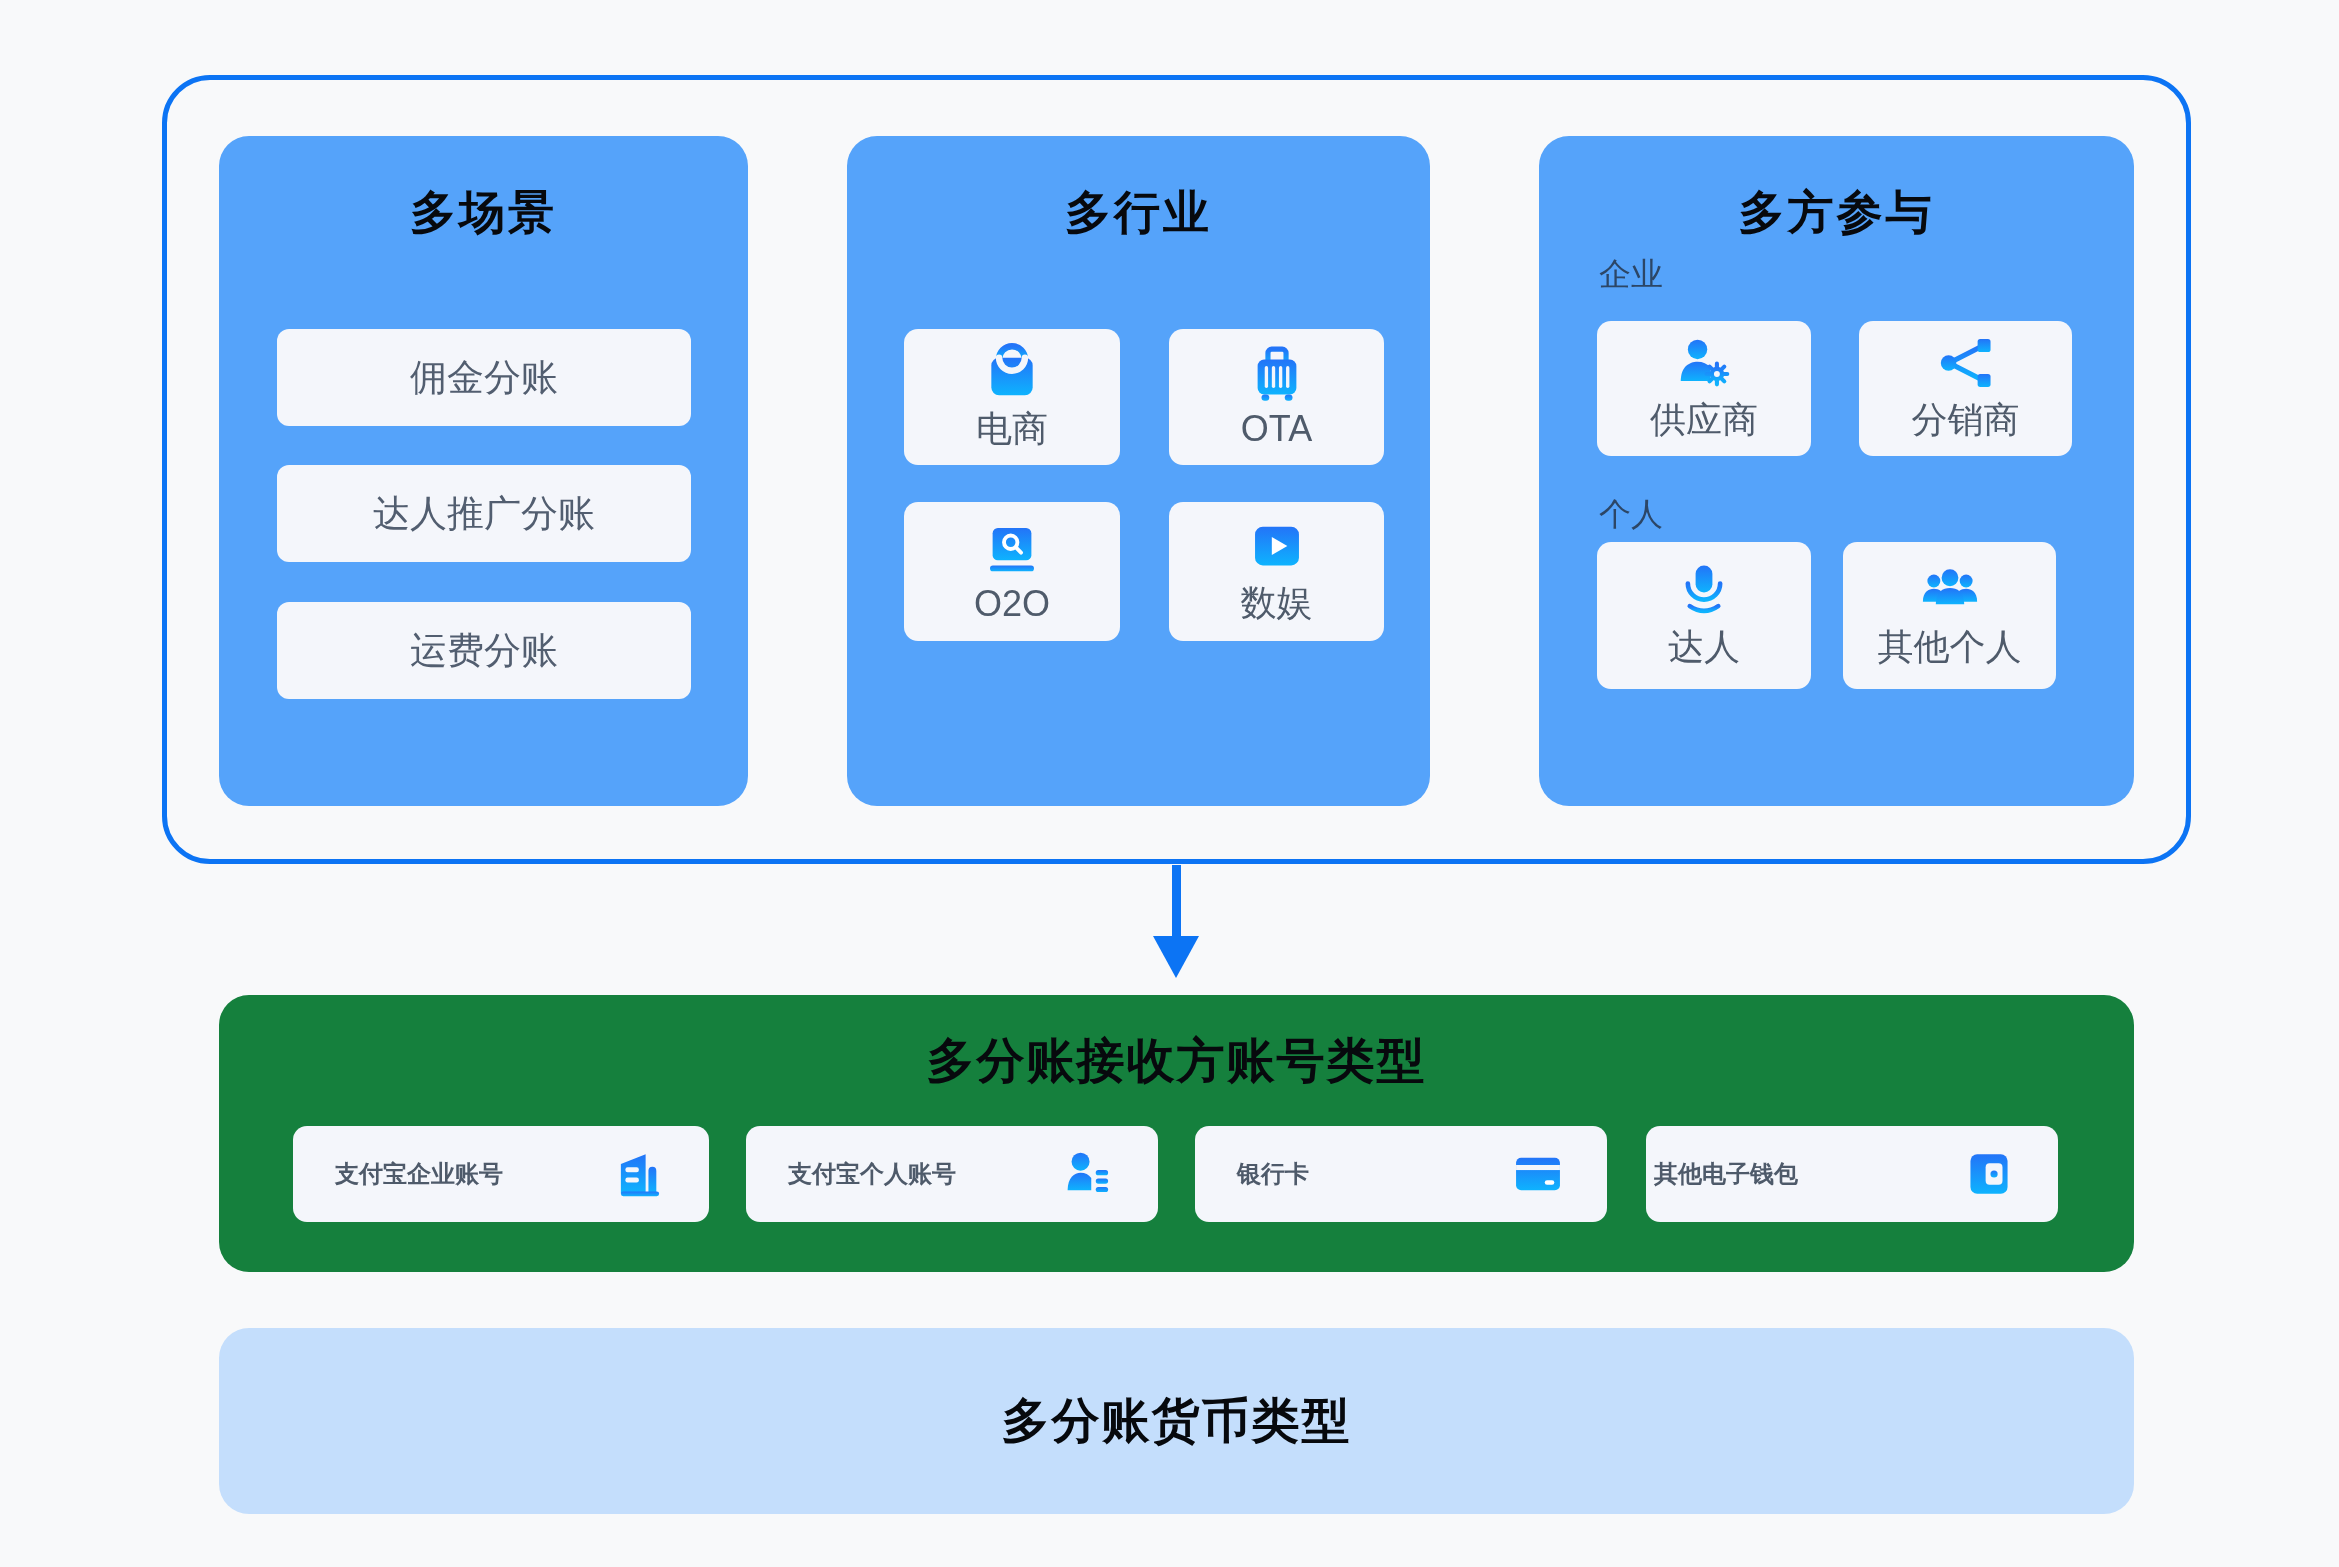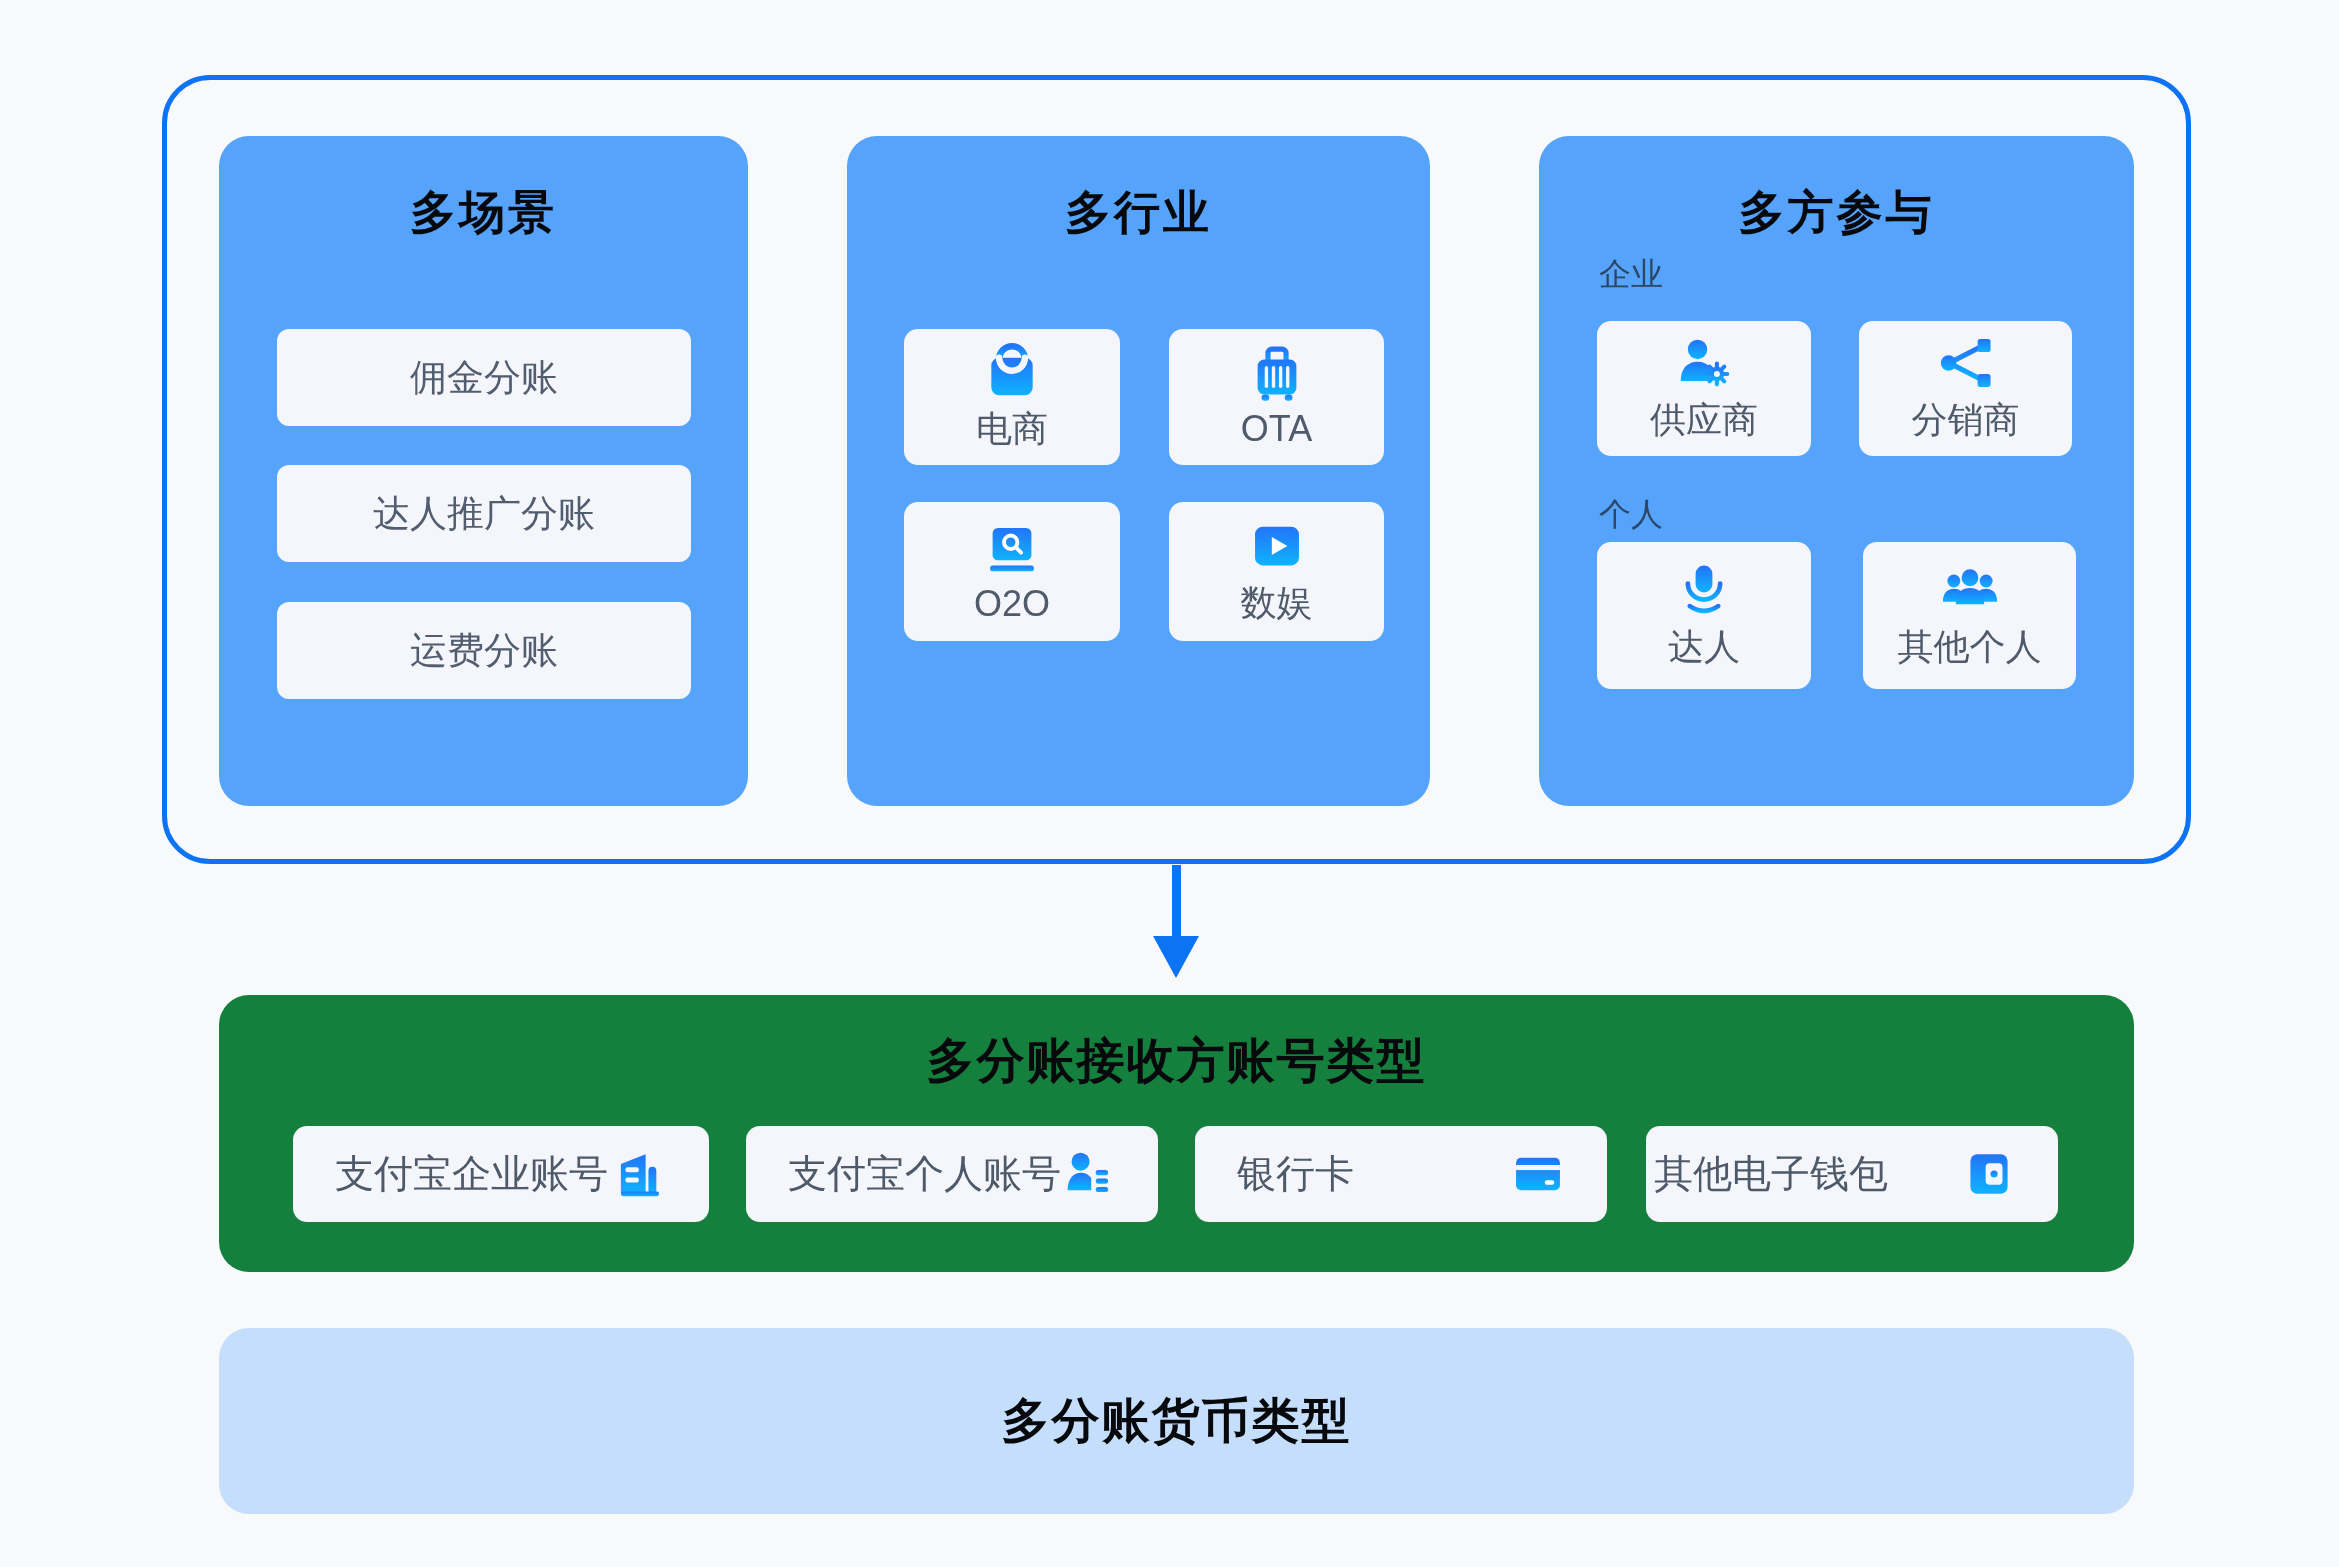--- a/index.html
+++ b/index.html
@@ -32,39 +32,39 @@
   .t-ota{left:322px;top:193px;width:215px;height:136px;}
   .t-o2o{left:57px; top:366px;width:216px;height:139px;}
   .t-se {left:322px;top:366px;width:215px;height:139px;}
 
   
   .glabel{position:absolute;left:60px;font-size:32px;color:#2c4666;}
   .gl1{top:117px;} .gl2{top:357px;}
   .t-sup {left:58px; top:185px;width:214px;height:135px;}
   .t-dist{left:320px;top:185px;width:213px;height:135px;}
   .t-kol {left:58px; top:406px;width:214px;height:147px;}
-  .t-oth {left:324px;top:406px;width:213px;height:147px;}
+  .t-oth {left:304px;top:406px;width:213px;height:147px;}
 
   .ic{width:62px;height:62px;display:block;}
 
   
   .arrow-stem{position:absolute;left:1172px;top:865px;width:9px;height:73px;background:#0c74f4;}
   .arrow-head{position:absolute;left:1153px;top:936px;width:0;height:0;
               border-left:23px solid transparent;border-right:23px solid transparent;
               border-top:42px solid #0c74f4;}
 
   
   .band{position:absolute;left:219px;top:995px;width:1915px;height:277px;
         background:#15803d;border-radius:30px;}
   .band-title{margin-top:34px;text-align:center;font-size:48px;font-weight:bold;
               color:#07090d;letter-spacing:2px;}
   .band-tile{position:absolute;top:131px;height:96px;background:#f4f6fb;border-radius:14px;
              display:flex;align-items:center;justify-content:space-between;
              padding:0 42px;box-sizing:border-box;}
-  .band-tile-label{font-size:39px;color:#4e5a6a;}
+  .band-tile-label{font-size:24px;color:#4e5a6a;font-weight:bold;}
   .bic{width:54px;height:54px;display:block;}
   .bt1{left:74px;width:416px;} .bt2{left:527px;width:412px;}
   .bt3{left:976px;width:412px;} .bt4{left:1427px;width:412px;padding-left:8px;}
 
   
   .band2{position:absolute;left:219px;top:1328px;width:1915px;height:186px;
          background:#c4defc;border-radius:30px;display:flex;align-items:center;
          justify-content:center;font-size:48px;font-weight:bold;color:#07090d;
          letter-spacing:2px;}
 </style>

